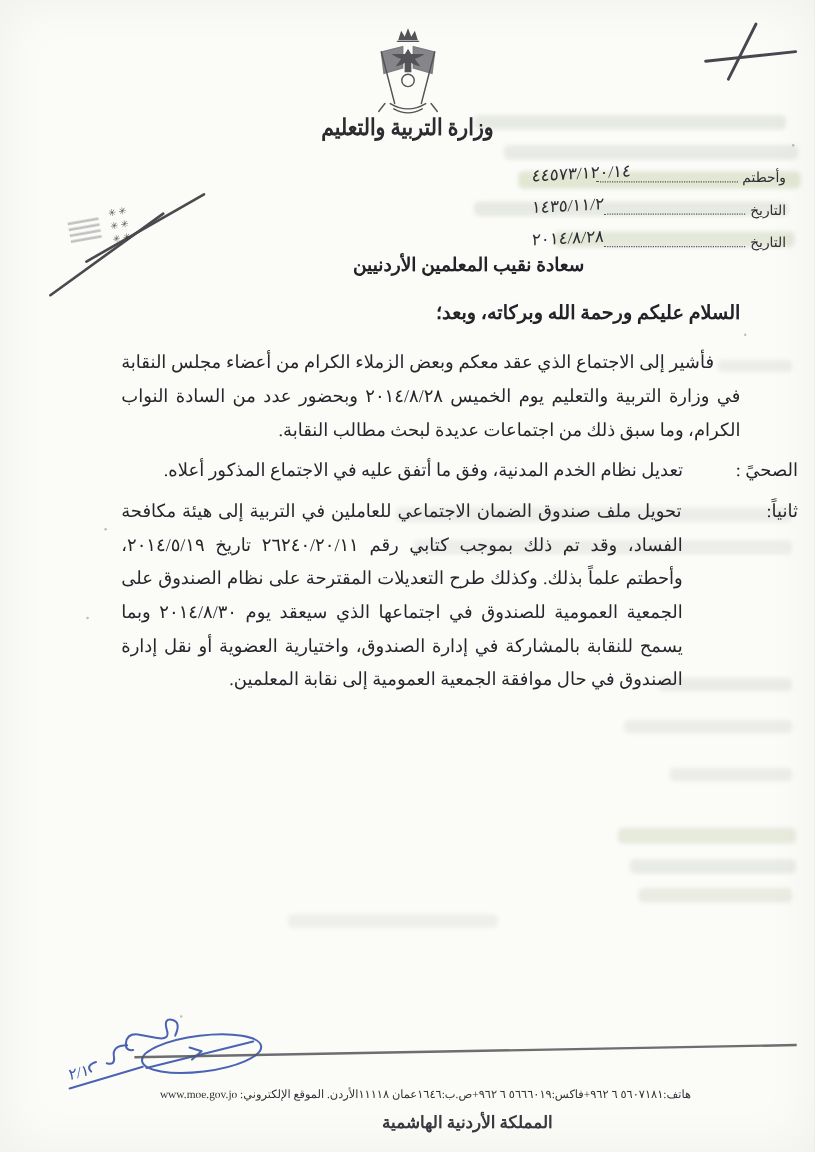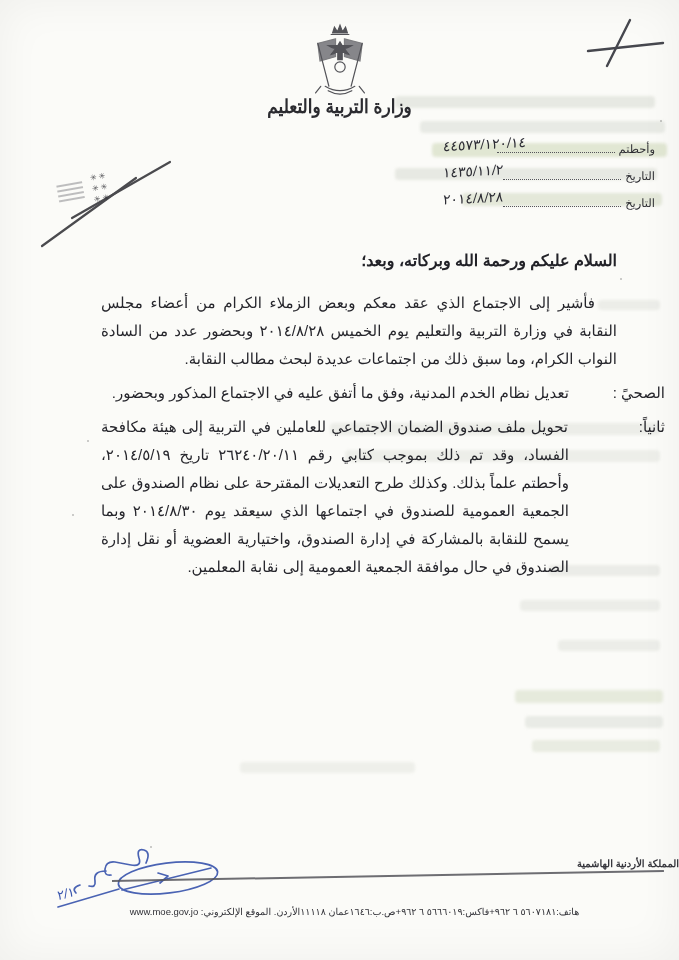--- a/index.html
+++ b/index.html
@@ -1,20 +1,20 @@
 <!DOCTYPE html>
 <html lang="ar"><head>
 <meta charset="utf-8">
 <style>
   html,body{margin:0;padding:0;background:#e9e9e6;}
   .page{
     position:relative;width:679px;height:960px;overflow:hidden;
     background:#fbfbf8;
     box-shadow:inset 0 0 45px rgba(0,0,0,0.05);
-    font-family:Liberation Sans, sans-serif;
+    font-family:Liberation Serif, serif;
     color:#26262c;
   }
   
   .streak{position:absolute;filter:blur(1.6px);border-radius:4px;pointer-events:none;}
   .speck{position:absolute;width:2px;height:2px;border-radius:50%;background:#5a5a5a;opacity:.4;}
   
   .emblem{position:absolute;left:303px;top:20px;width:74px;height:80px;opacity:.88;}
   .ministry-name{
     position:absolute;top:96px;left:0;right:0;text-align:center;
     font-weight:bold;font-size:17px;letter-spacing:-0.5px;color:#2b2b30;
@@ -46,21 +46,21 @@
   .stamp{position:absolute;left:58px;top:174px;width:52px;height:38px;transform:rotate(-10deg);opacity:.85;}
   .stamp-stars{position:absolute;right:0;top:0;font-size:8px;line-height:11px;color:#3d3d42;letter-spacing:2px;white-space:pre-line;text-align:right;}
   .stamp-lines{position:absolute;left:0;top:4px;}
   .stamp-lines div{width:26px;height:2px;background:rgba(70,70,78,.4);margin:3px 0;filter:blur(.4px);}
   .page-note{
     position:absolute;left:57px;top:886px;direction:ltr;unicode-bidi:isolate;
     color:#3b57ae;font-size:13px;transform:rotate(-14deg) skewX(-8deg);letter-spacing:2px;
   }
   
   .footer-rule{position:absolute;left:112px;top:880px;width:552px;height:1.5px;background:#54545a;transform:rotate(-1.05deg);transform-origin:left center;opacity:.85;}
-  .footer-kingdom{position:absolute;top:858px;left:100px;right:0;text-align:right;font-size:10px;font-weight:bold;color:#38383e;direction:rtl;}
+  .footer-kingdom{position:absolute;top:927px;left:100px;right:0;text-align:center;font-size:14px;font-weight:bold;color:#38383e;direction:rtl;}
   .footer-contact{position:absolute;top:906px;left:30px;right:0;text-align:center;font-size:9.5px;color:#303036;direction:rtl;}
 </style>
 </head>
 <body>
 
 <div class="page">
 
   <div>
     <div class="streak" style="left:395px;top:96px;width:260px;height:12px;background:rgba(130,140,120,.16);"></div>
     <div class="streak" style="left:420px;top:121px;width:245px;height:12px;background:rgba(130,140,120,.15);"></div>
@@ -137,25 +137,26 @@
         <div></div>
     </div>
   </div>
   <svg class="ink-svg" style="left:30px;top:150px;" width="155" height="110">
     <g stroke="#2c2c31" stroke-width="2.2" stroke-linecap="round" opacity=".85">
       <line x1="140" y1="12" x2="42" y2="68"></line>
       <line x1="106" y1="28" x2="12" y2="96"></line>
     </g>
   </svg>
 
+  <div class="recipient">سعادة نقيب المعلمين الأردنيين</div>
   <div class="salutation">السلام عليكم ورحمة الله وبركاته، وبعد؛</div>
 
   <div class="letter-body">
     <p class="para">فأشير إلى الاجتماع الذي عقد معكم وبعض الزملاء الكرام من أعضاء مجلس النقابة في وزارة التربية والتعليم يوم الخميس ٢٠١٤/٨/٢٨ وبحضور عدد من السادة النواب الكرام، وما سبق ذلك من اجتماعات عديدة لبحث مطالب النقابة.</p>
-    <p class="item"><span class="marker">الصحيً :</span> <span>تعديل نظام الخدم المدنية، وفق ما أتفق عليه في الاجتماع المذكور وبحضور.</span></p>
+    <p class="item"><span class="marker">الصحيً :</span> <span>تعديل نظام الخدم المدنية، وفق ما أتفق عليه في الاجتماع المذكور أعلاه.</span></p>
     <p class="item"><span class="marker">ثانياً:</span> <span>تحويل ملف صندوق الضمان الاجتماعي للعاملين في التربية إلى هيئة مكافحة الفساد، وقد تم ذلك بموجب كتابي رقم ٢٦٢٤٠/٢٠/١١ تاريخ ٢٠١٤/٥/١٩، وأحطتم علماً بذلك. وكذلك طرح التعديلات المقترحة على نظام الصندوق على الجمعية العمومية للصندوق في اجتماعها الذي سيعقد يوم ٢٠١٤/٨/٣٠ وبما يسمح للنقابة بالمشاركة في إدارة الصندوق، واختيارية العضوية أو نقل إدارة الصندوق في حال موافقة الجمعية العمومية إلى نقابة المعلمين.</span></p>
   </div>
 
   <svg class="ink-svg" style="left:18px;top:845px;" width="235" height="85">
     <g stroke="#3b57ae" stroke-width="1.7" fill="none" stroke-linecap="round" opacity=".92">
       <path d="M128 18 q5 -11 -2 -13 q-8 -2 -5 8 q3 9 -8 7 l-16 -3 q-9 -1 -10 7 q-1 7 6 6"></path>
       <path d="M88 26 q-13 0 -11 10 q1 7 -6 5"></path>
       <path d="M62 40 q-9 3 -4 8"></path>
       <ellipse cx="150" cy="33" rx="50" ry="15" transform="rotate(-7 150 33)"></ellipse>
       <line x1="104" y1="45" x2="193" y2="23"></line>

